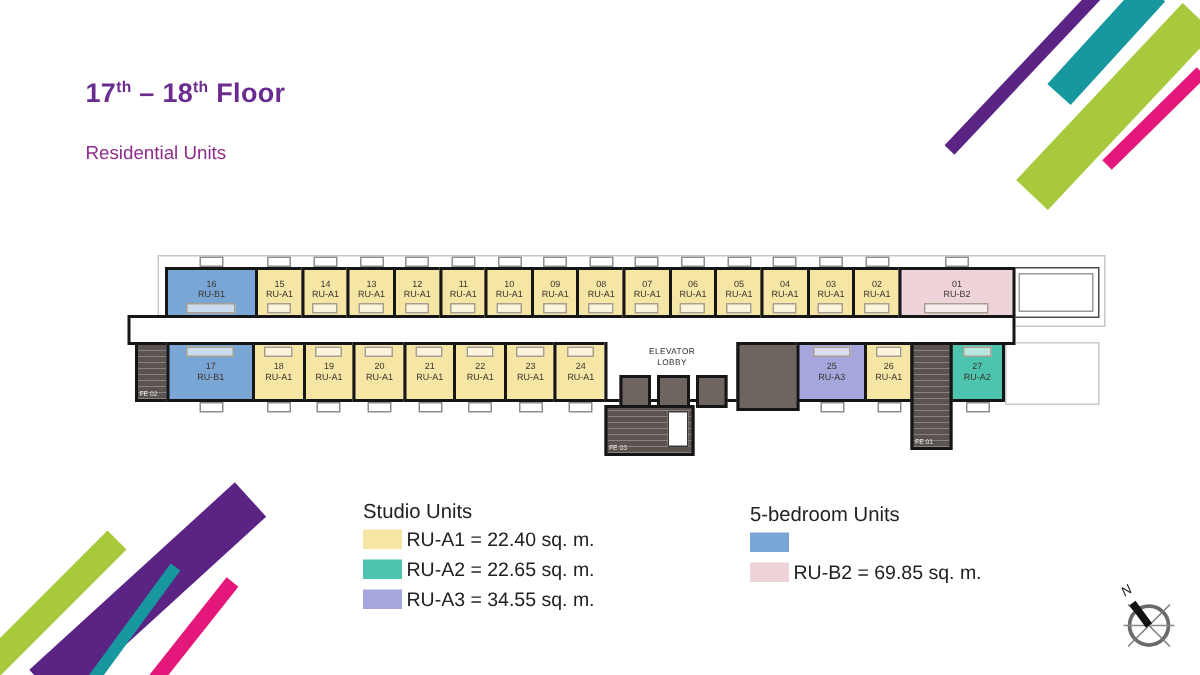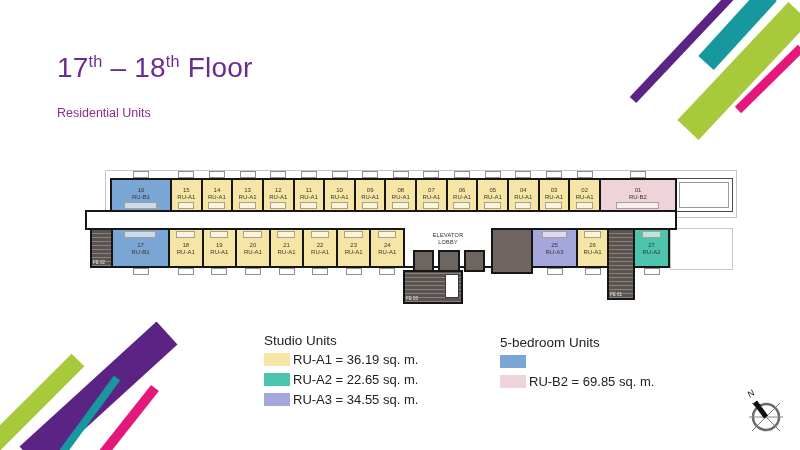--- a/index.html
+++ b/index.html
@@ -1,20 +1,20 @@
 <!DOCTYPE html>
 <html><head>
 <meta charset="utf-8">
 <style>
   html,body{margin:0;padding:0;background:#e8e8e8}
   .page{position:relative;width:800px;height:450px;background:#ffffff;overflow:hidden;
         font-family:"Liberation Sans",sans-serif}
   
   .titleblock{position:absolute;left:57px;top:52px}
-  .title{font-size:28px;font-weight:400;letter-spacing:.2px}
+  .title{font-size:18px;font-weight:700;letter-spacing:.2px}
   .title sup{font-size:58%;}
   .subtitle{font-size:12.5px;margin-top:5px}
   
   .deco-tr{position:absolute;left:615px;top:0}
   .deco-bl{position:absolute;left:0;top:310px}
   
   .plan{position:absolute;left:85px;top:160px;width:650px;height:160px}
   .outline-light{position:absolute;left:20px;top:10px;width:630px;height:46px;border:1px solid #c6c6c6}
   .corridor{position:absolute;left:0;top:50px;width:592px;height:20px;border:2px solid #161616;
             background:#fff;box-sizing:border-box;z-index:1}
@@ -48,21 +48,21 @@
   .fe03{position:absolute;left:318px;top:110px;width:60px;height:34px;box-sizing:border-box;
         border:2px solid #161616;z-index:1;
         background-color:#5b534f;background-image:repeating-linear-gradient(0deg,rgba(255,255,255,.28) 0 1px,transparent 1px 4px)}
   .fe03::after{content:"";position:absolute;right:2px;top:2px;width:12px;height:22px;background:#fff;border:1px solid #3a3a3a}
   .deck{position:absolute;box-sizing:border-box}
   .deck-top{left:590px;top:18px;width:58px;height:34px;border:1.5px solid #4a4a4a;background:#fff}
   .deck-top::before{content:"";position:absolute;inset:3px;border:1px solid #9a9a9a}
   .deck-bottom{left:585px;top:68px;width:63px;height:42px;border:1px solid #c8c8c8}
   
   .legend{position:absolute}
-  .legend-studio{left:264px;top:333px}
+  .legend-studio{left:242px;top:333px}
   .legend-1br{left:500px;top:335px}
   .legend-title{font-size:13.5px;color:#222;margin-bottom:4px}
   .legend-row{display:flex;align-items:center;margin-bottom:6px;height:14px}
   .swatch{width:26px;height:13px;margin-right:3px;flex:0 0 auto}
   .legend-text{font-size:13px;color:#222;white-space:nowrap}
   
   .compass{position:absolute;left:742px;top:385px}
 </style>
 </head>
 <body>
@@ -225,21 +225,21 @@
     <div class="fe03">
       <span class="fe-label">FE 03</span>
     </div>
   </div>
 
   <div class="legend legend-studio">
     <div class="legend-title">Studio Units</div>
     <div class="legend-items" id="studio-items">
         <div class="legend-row">
           <div class="swatch" style="background: rgb(246, 230, 166);"></div>
-          <div class="legend-text">RU-A1 = 36.19 sq. m.</div>
+          <div class="legend-text">RU-A1 = 22.40 sq. m.</div>
         </div>
         <div class="legend-row">
           <div class="swatch" style="background: rgb(76, 196, 174);"></div>
           <div class="legend-text">RU-A2 = 22.65 sq. m.</div>
         </div>
         <div class="legend-row">
           <div class="swatch" style="background: rgb(165, 166, 220);"></div>
           <div class="legend-text">RU-A3 = 34.55 sq. m.</div>
         </div>
       </div>

